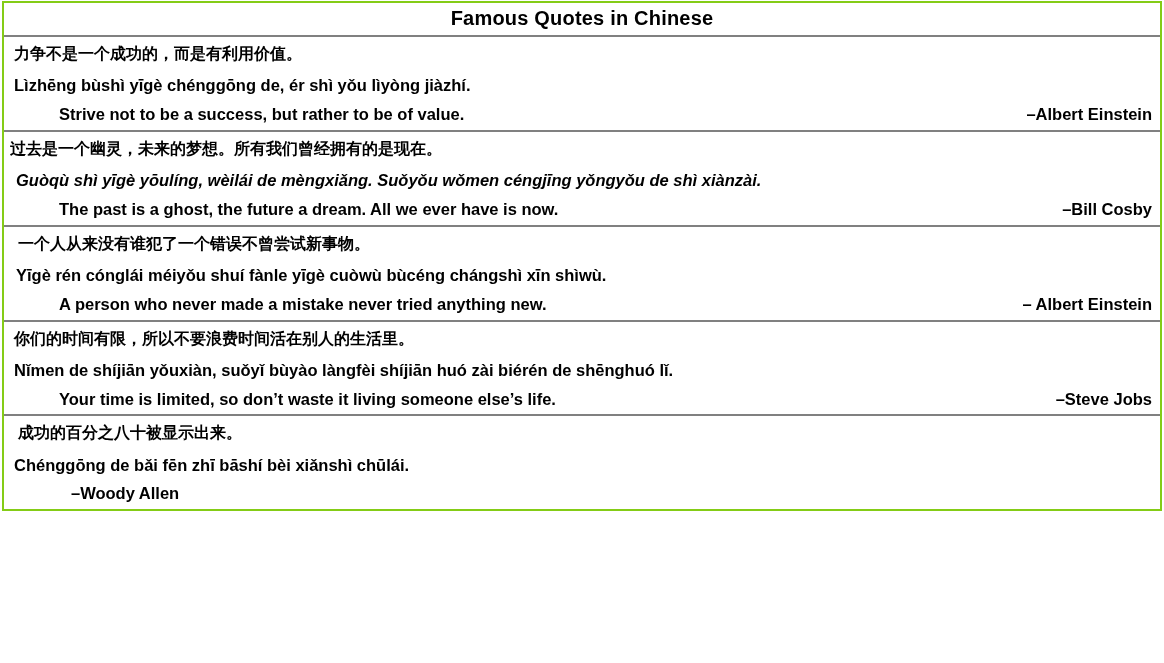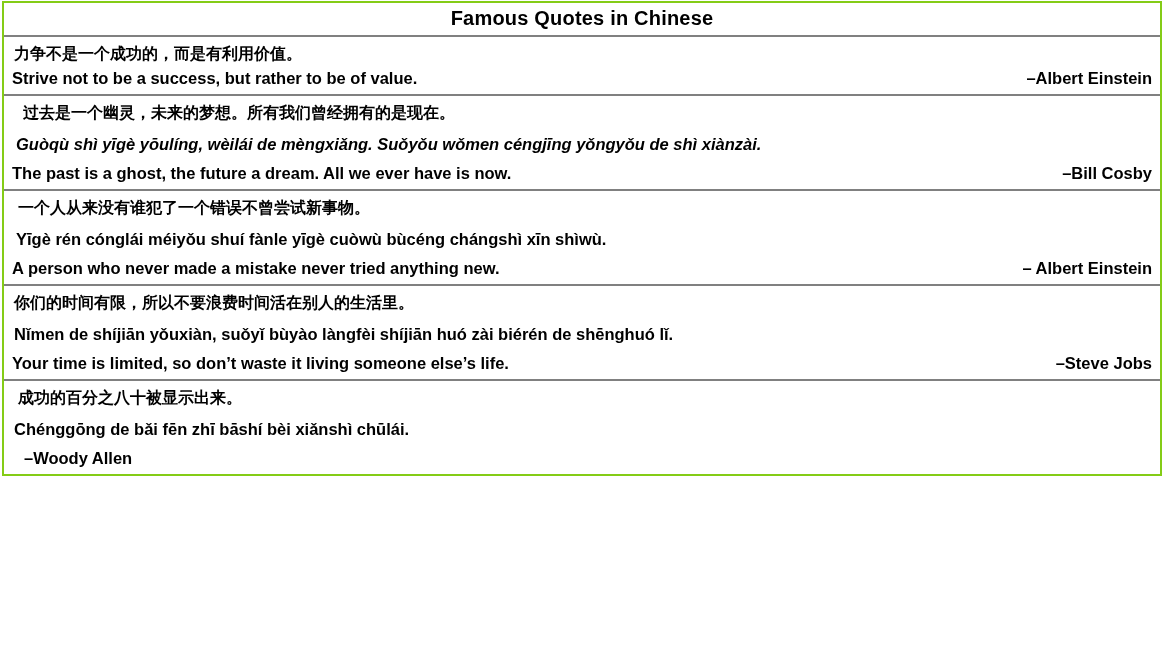--- a/index.html
+++ b/index.html
@@ -59,39 +59,40 @@
     font-size: 16.5px;
     line-height: 1.5;
     padding-top: 6px;
     padding-bottom: 5px;
   }
   .en-row {
     display: flex;
     align-items: baseline;
     justify-content: space-between;
     padding: 0 8px 1px 6px;
+    margin-left: 47px;
   }
   .en {
     font-weight: bold;
     font-size: 16.5px;
     line-height: 1.45;
     white-space: nowrap;
   }
   .author {
     font-weight: bold;
     font-size: 16.5px;
     line-height: 1.45;
     white-space: nowrap;
     padding-left: 14px;
   }
   
   .b0 .zh { padding-left: 10px; }
   .b0 .py { padding-left: 10px; }
   .b0 .en { padding-left: 2px; }
-  .b1 .zh { padding-left: 19px; }
+  .b1 .zh { padding-left: 6px; }
   .b1 .py { padding-left: 12px; font-style: italic; }
   .b1 .en { padding-left: 2px; }
   .b2 .zh { padding-left: 14px; }
   .b2 .py { padding-left: 12px; }
   .b2 .en { padding-left: 2px; }
   .b3 .zh { padding-left: 10px; }
   .b3 .py { padding-left: 10px; }
   .b3 .en { padding-left: 2px; }
   .b4 .zh { padding-left: 14px; }
   .b4 .py { padding-left: 10px; }
@@ -102,20 +103,21 @@
 
 <div class="page">
   <div class="table">
 
     <div class="title-row">
       <span class="title">Famous Quotes in Chinese</span>
     </div>
 
     <div class="quote-block b0">
       <div class="line zh">力争不是一个成功的，而是有利用价值。</div>
+      <div class="line py">Lìzhēng bùshì yīgè chénggōng de, ér shì yǒu lìyòng jiàzhí.</div>
       <div class="en-row">
         <span class="en">Strive not to be a success, but rather to be of value.</span>
         <span class="author">–Albert Einstein</span>
       </div>
     </div>
 
     <div class="quote-block b1">
       <div class="line zh">过去是一个幽灵，未来的梦想。所有我们曾经拥有的是现在。</div>
       <div class="line py">Guòqù shì yīgè yōulíng, wèilái de mèngxiǎng. Suǒyǒu wǒmen céngjīng yǒngyǒu de shì xiànzài.</div>
       <div class="en-row">

